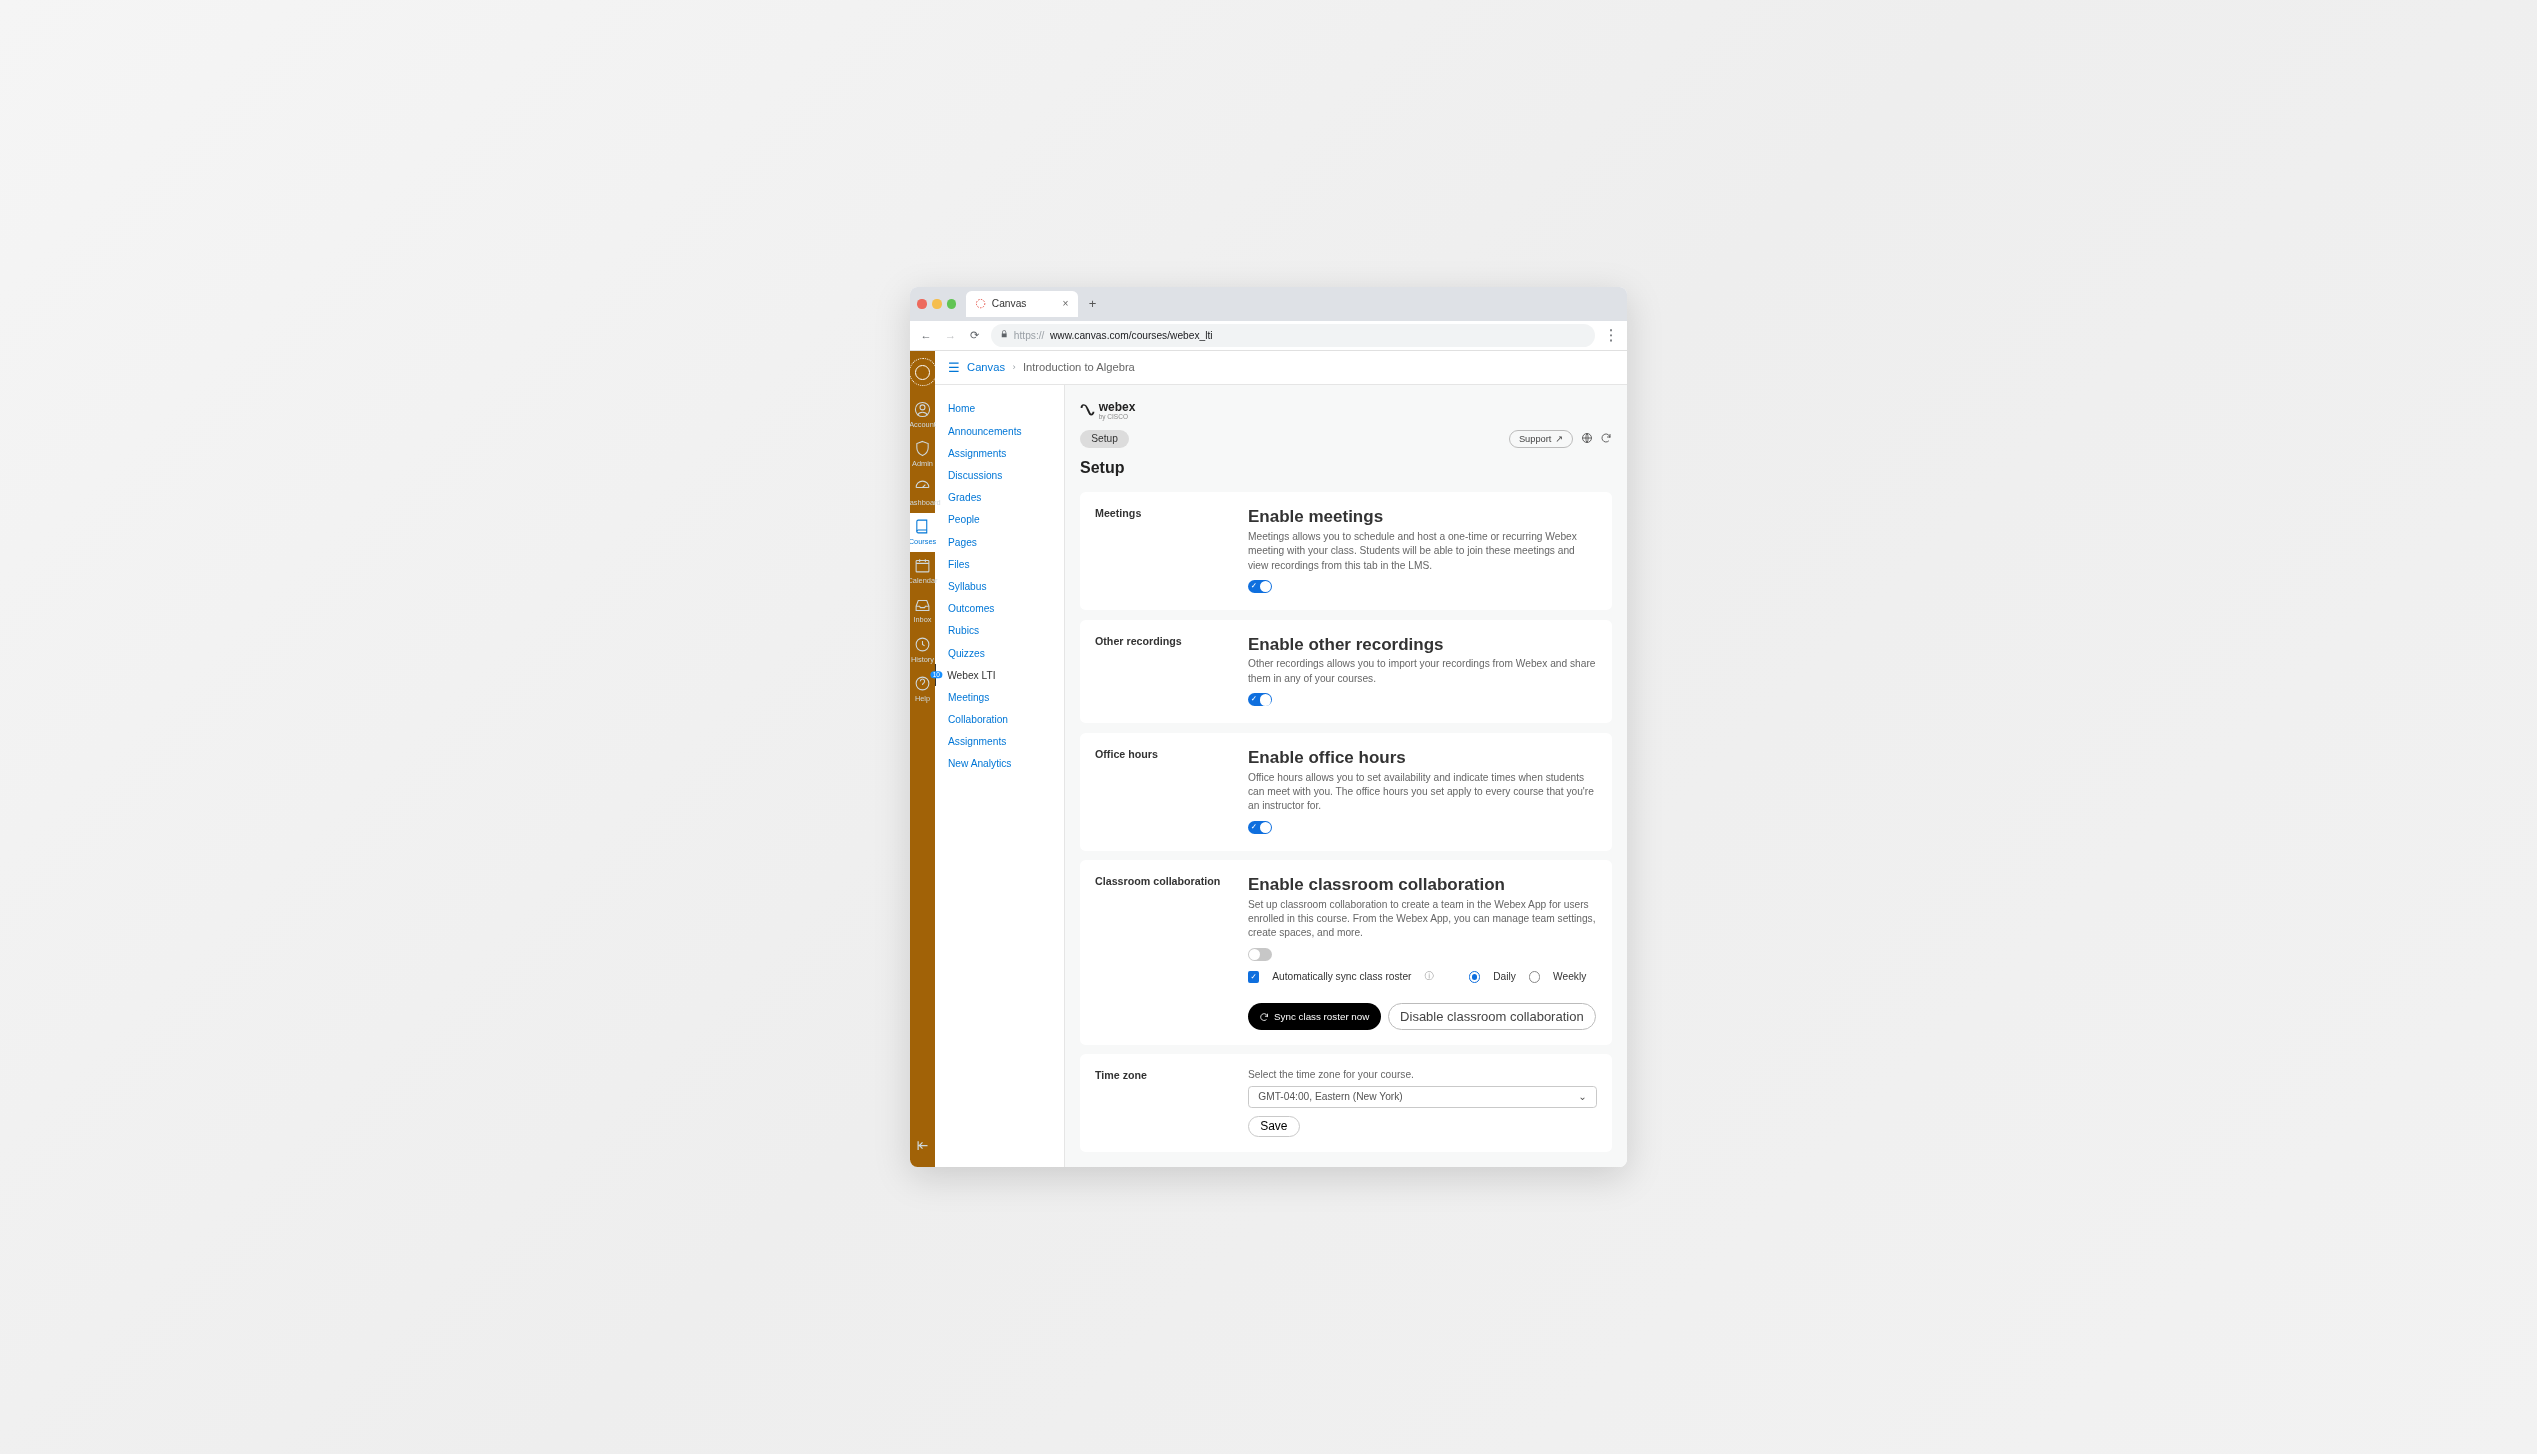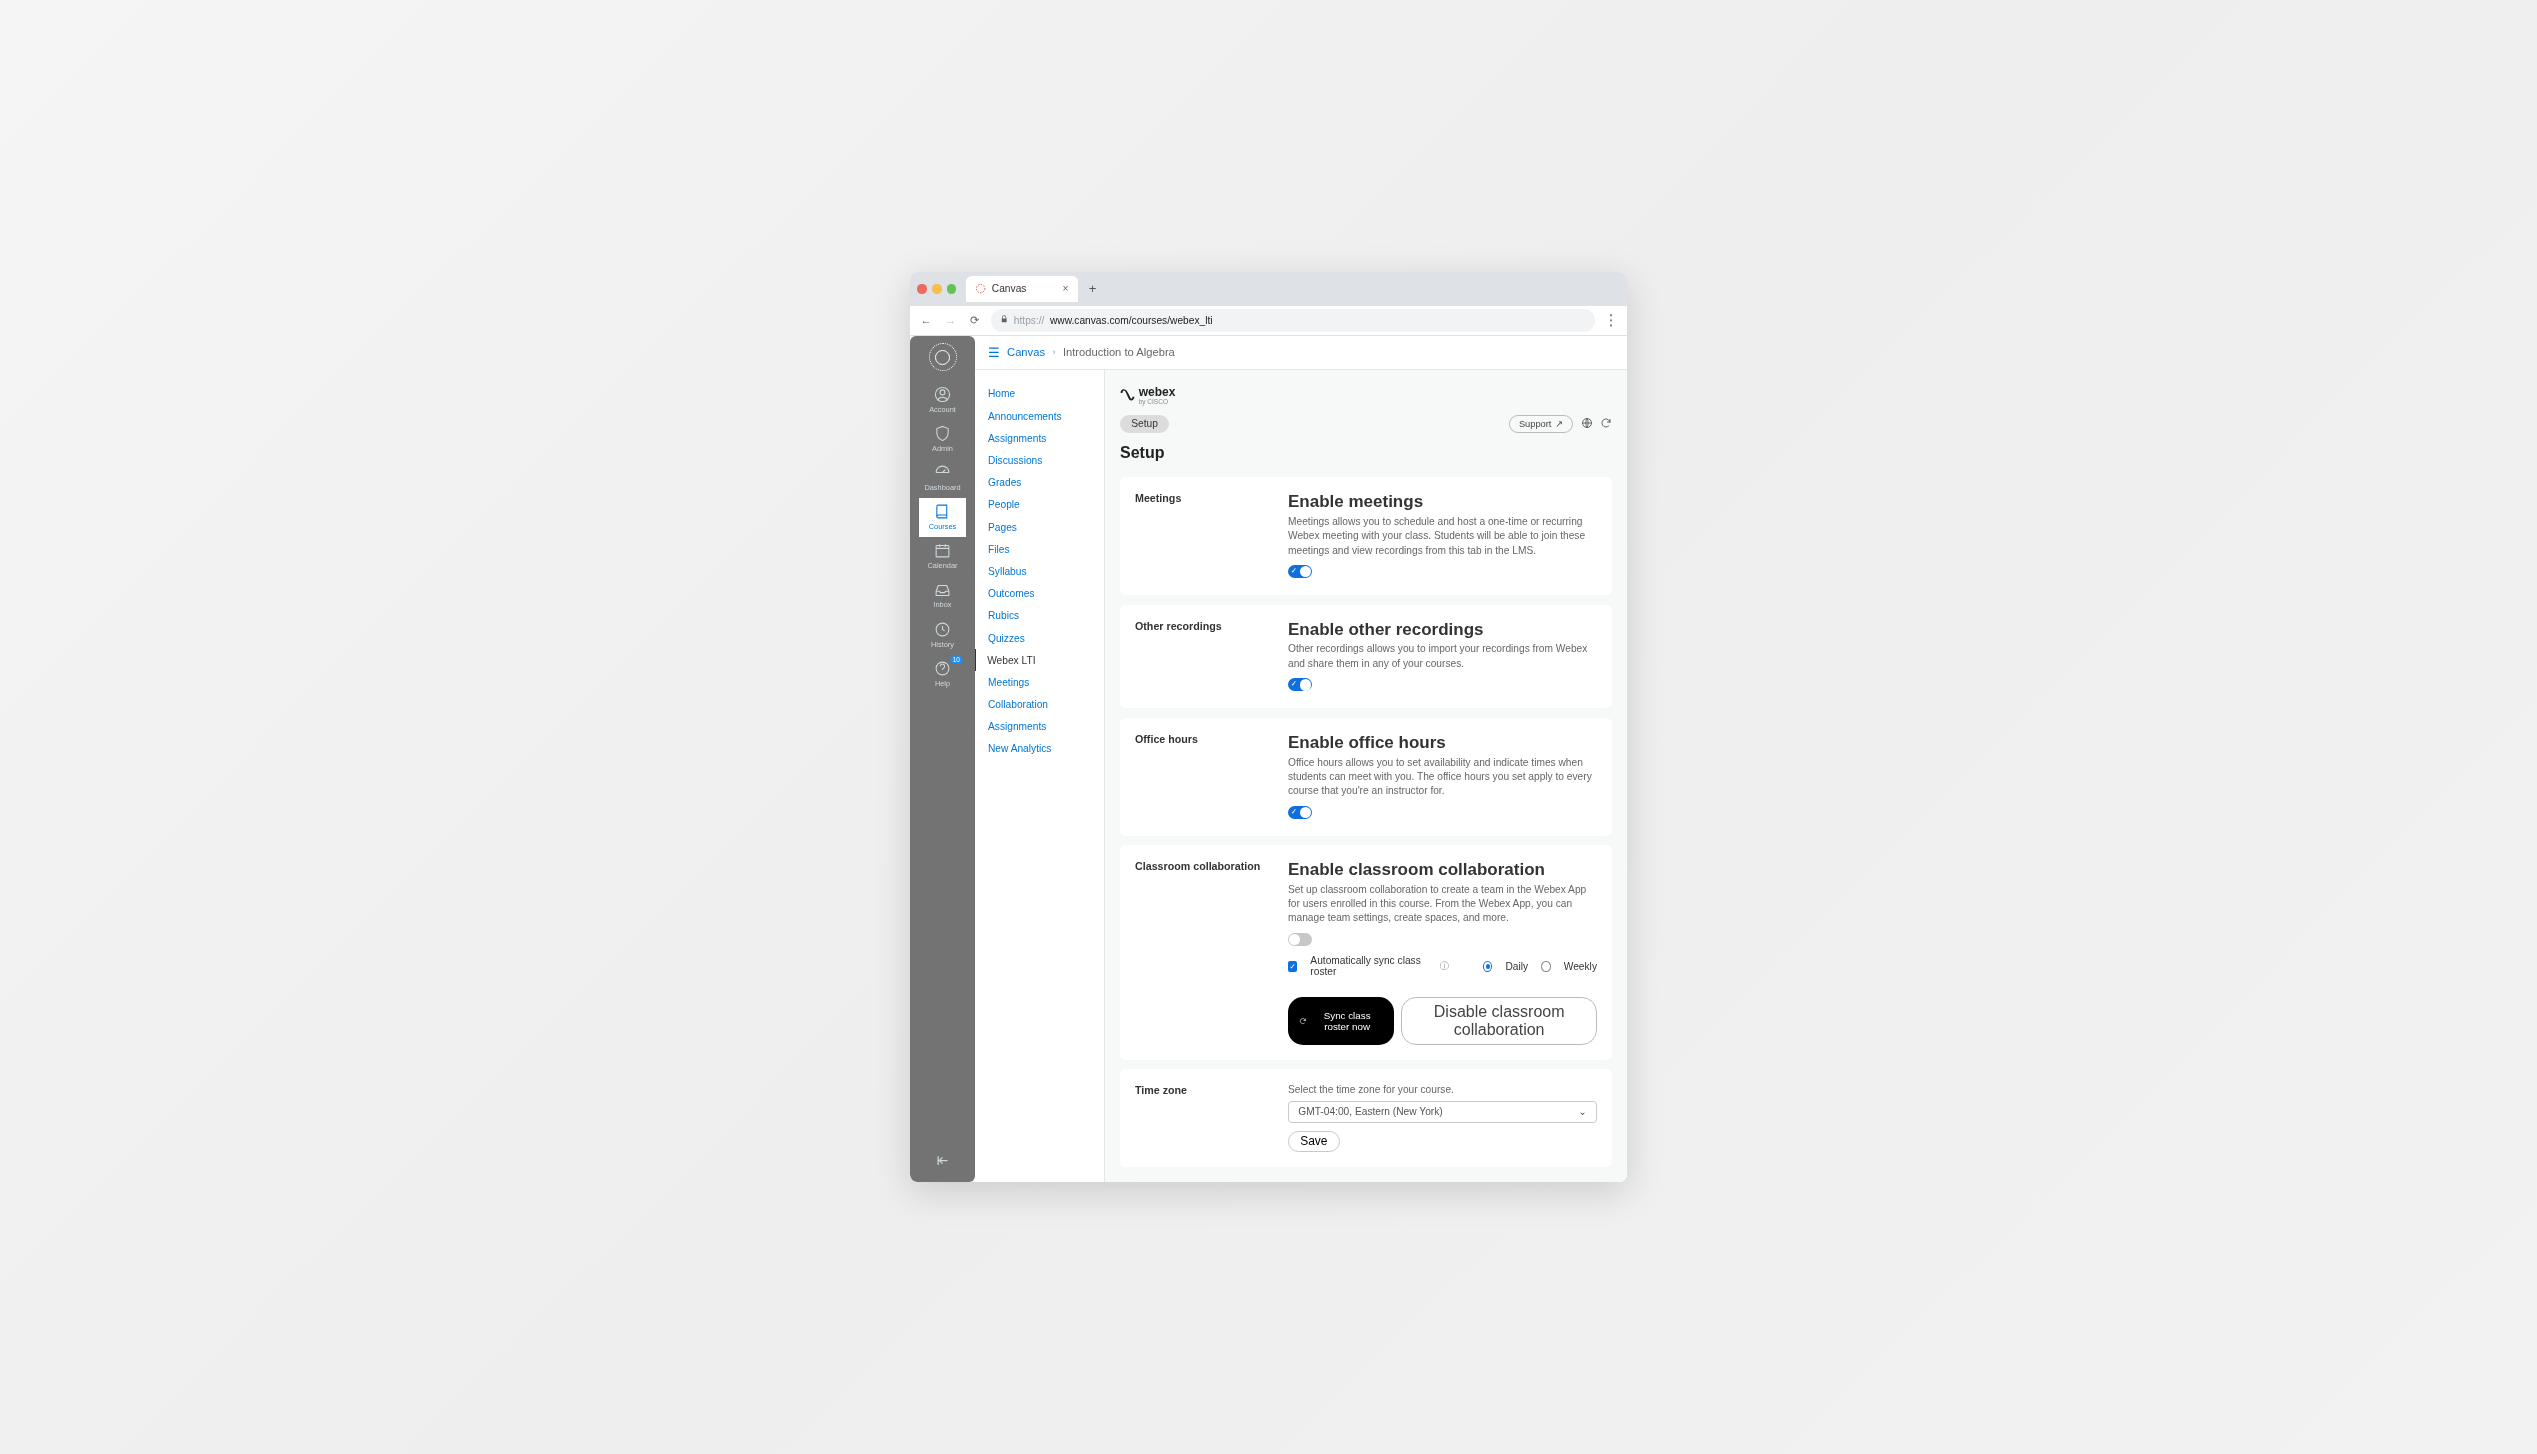--- a/index.html
+++ b/index.html
@@ -49,22 +49,22 @@
     gap:5.6px;
   }
   .url-prefix{color:#9aa0a6}
   .url-host{color:#202124}
   .more-btn{color:#5f6368;width:17px;text-align:center;cursor:pointer;}
 
   .app-body { display:flex; min-height:689px; }
 
   
   .global-nav {
-    width:65px; background:#737373; display:flex; flex-direction:column;
-    align-items:center; padding-top:7.4px; position:relative;border-radius:6px;
+    width:25px; background:#a16207; display:flex; flex-direction:column;
+    align-items:center; padding-top:7.4px; position:relative;
   }
   .brand-logo {
     width:28px;height:28px;border:1.9px dotted #fff;border-radius:50%;
     margin-bottom:9.3px; position:relative;
   }
   .brand-logo::after{content:"";position:absolute;inset:5.6px;border:0.9px solid #fff;border-radius:50%;}
   .gn-item {
     width:47px; text-align:center; padding:5.6px 0; color:#cfd8dc;
     font-size:7.4px; cursor:pointer;
   }
@@ -155,21 +155,21 @@
   .radio.sel::after{content:"";position:absolute;inset:1.9px;background:#0f6fde;border-radius:50%;}
   .info-icon{color:#999;font-size:9.3px;}
 
   .btn-row{display:flex;gap:7.4px;margin-top:20px;}
   .btn-dark{
     background:#000;color:#fff;border-radius:15px;padding:4.7px 11.2px;
     font-size:9.8px;cursor:pointer;display:flex;align-items:center;gap:4.7px;border:none;
   }
   .btn-outline{
     background:#fff;border:0.9px solid #bbb;border-radius:15px;padding:4.7px 11.2px;
-    font-size:16px;cursor:pointer;color:#444;
+    font-size:13px;cursor:pointer;color:#444;
   }
 
   .select-box{
     border:0.9px solid #c9c9c9;border-radius:3.7px;padding:4.7px 9.3px;
     display:flex;align-items:center;justify-content:space-between;
     font-size:10.2px;color:#555;cursor:pointer;margin-top:5.6px;
   }
   .save-btn{
     border:0.9px solid #c9c9c9;border-radius:13px;padding:2.8px 11.2px;
     font-size:12px;background:#fff;cursor:pointer;margin-top:7.4px;

